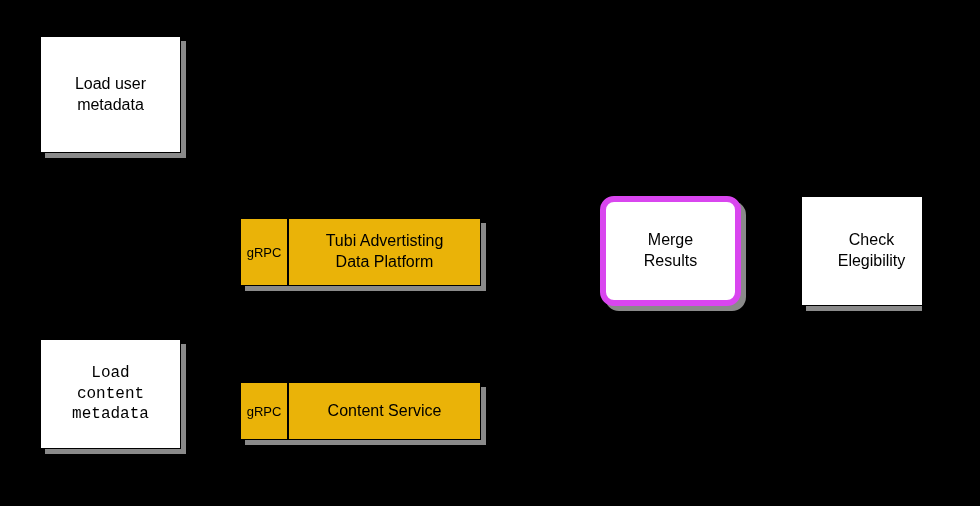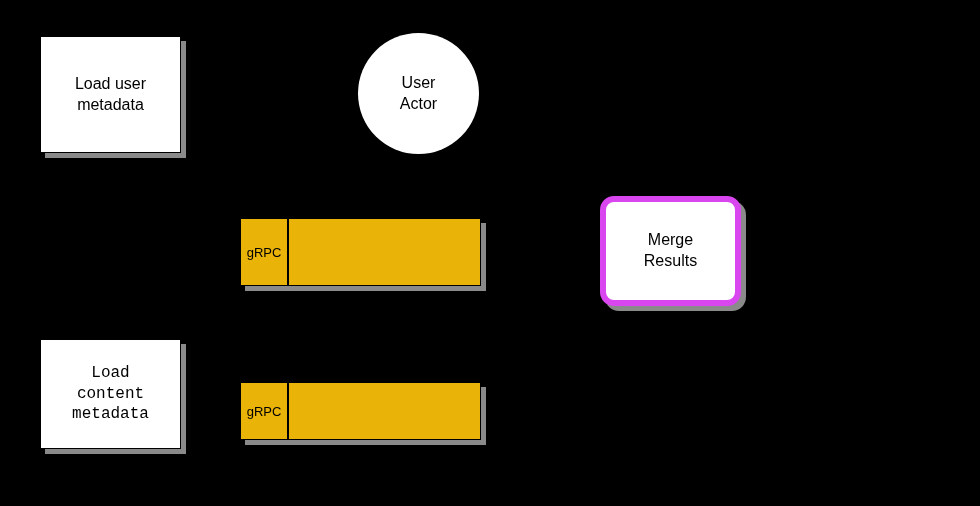--- a/index.html
+++ b/index.html
@@ -98,40 +98,43 @@
 </head>
 <body>
 
 <div id="canvas" style="background: rgb(0, 0, 0);">
 
   <div class="node rect" id="n0" style="left: 40px; top: 36px; width: 141px; height: 117px;">
     <span>Load user
 metadata</span>
   </div>
 
-  <div class="node circle" id="n1" style="left: 358px; top: 33px; width: 121px; height: 121px;">
-    <span>User
-Actor</span>
-  </div>
 
 
   <div class="node rounded" id="n3" style="left: 600px; top: 196px; width: 141px; height: 110px;">
     <span>Merge
 Results</span>
   </div>
 
+  <div class="node rect" id="n4" style="left: 801px; top: 196px; width: 141px; height: 110px;">
+    <span>Check
+Elegibility</span>
+  </div>
 
   <div class="node rect" id="n5" style="left: 40px; top: 339px; width: 141px; height: 110px; font-family: Liberation Mono, monospace;">
     <span>Load
 content
 metadata</span>
   </div>
 
   <div class="svc" id="s0" style="left: 240px; top: 218px; width: 241px; height: 68px;">
     <div class="svc-proto">gRPC</div>
+    <div class="svc-body">Tubi Advertisting
+Data Platform</div>
   </div>
 
   <div class="svc" id="s1" style="left: 240px; top: 382px; width: 241px; height: 58px;">
     <div class="svc-proto">gRPC</div>
+    <div class="svc-body">Content Service</div>
   </div>
 
 
 </div>
 
 </body></html>

